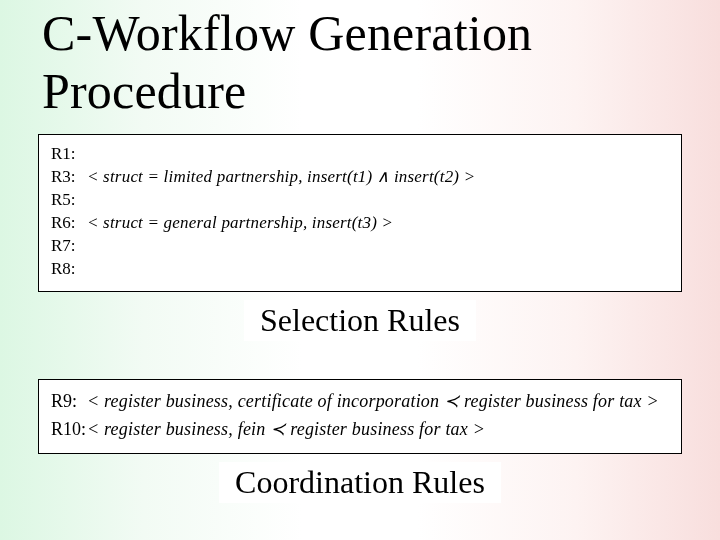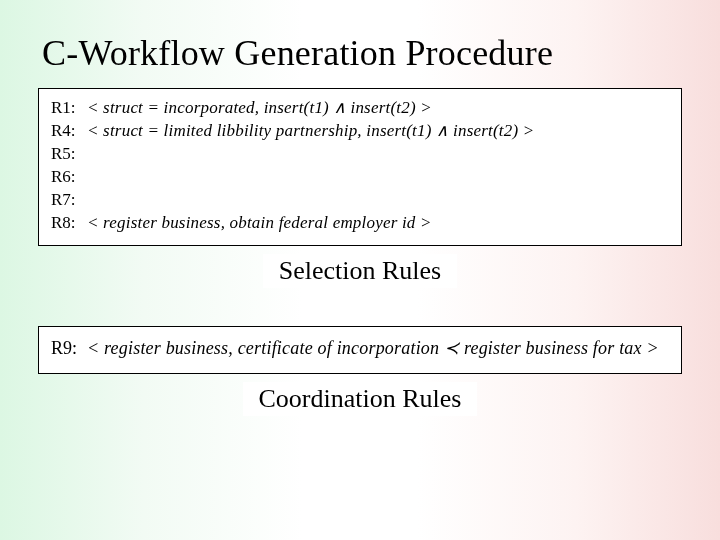--- a/index.html
+++ b/index.html
@@ -15,22 +15,22 @@
         #dcf7e3 0%,
         #f2fbf4 20%,
         #ffffff 42%,
         #ffffff 58%,
         #fdf3f2 80%,
         #f8dedd 100%);
     font-family: "Times New Roman", Times, serif;
     color: #000;
   }
   .title {
-    font-size: 36px;
-    padding: 32px 0 0 42px;
+    font-size: 50px;
+    padding: 4px 0 0 42px;
     letter-spacing: 0.2px;
   }
   .rules-box {
     background: #ffffff;
     border: 1px solid #000;
     margin: 14px 38px 0 38px;
     padding: 8px 12px 10px 12px;
   }
   .rule-row {
     display: flex;
@@ -48,66 +48,69 @@
   }
   .rule-expr {
     letter-spacing: 0.2px;
   }
   .rules-box.second .rule-row {
     font-size: 18px;
     line-height: 1.55;
   }
   .caption {
     text-align: center;
-    font-size: 26px;
+    font-size: 32px;
     margin-top: 8px;
     background: #ffffff;
     display: block;
     width: fit-content;
     margin-left: auto;
     margin-right: auto;
     padding: 2px 16px;
   }
   .gap {
     height: 24px;
   }
 </style>
 </head>
 <body>
 
 <div class="title">C-Workflow Generation Procedure</div>
 
 <div class="rules-box first">
   <div class="rule-row">
     <span class="rule-label">R1:</span>
-    <span class="rule-expr">&lt; struct = incorporated, insert(t1) ∧ insert(t2) &gt;</span>
   </div>
   <div class="rule-row">
-    <span class="rule-label">R4:</span>
-    <span class="rule-expr">&lt; struct = limited libbility partnership, insert(t1) ∧ insert(t2) &gt;</span>
+    <span class="rule-label">R3:</span>
+    <span class="rule-expr">&lt; struct = limited partnership, insert(t1) ∧ insert(t2) &gt;</span>
   </div>
   <div class="rule-row">
     <span class="rule-label">R5:</span>
   </div>
   <div class="rule-row">
     <span class="rule-label">R6:</span>
+    <span class="rule-expr">&lt; struct = general partnership, insert(t3) &gt;</span>
   </div>
   <div class="rule-row">
     <span class="rule-label">R7:</span>
   </div>
   <div class="rule-row">
     <span class="rule-label">R8:</span>
-    <span class="rule-expr">&lt; register business, obtain federal employer id &gt;</span>
   </div>
 </div>
 
 <div class="caption">Selection Rules</div>
 
 <div class="gap"></div>
 
 <div class="rules-box second">
   <div class="rule-row">
     <span class="rule-label">R9:</span>
     <span class="rule-expr">&lt; register business, certificate of incorporation ≺ register business for tax &gt;</span>
   </div>
+  <div class="rule-row">
+    <span class="rule-label">R10:</span>
+    <span class="rule-expr">&lt; register business, fein ≺ register business for tax &gt;</span>
+  </div>
 </div>
 
 <div class="caption">Coordination Rules</div>
 
 </body></html>

